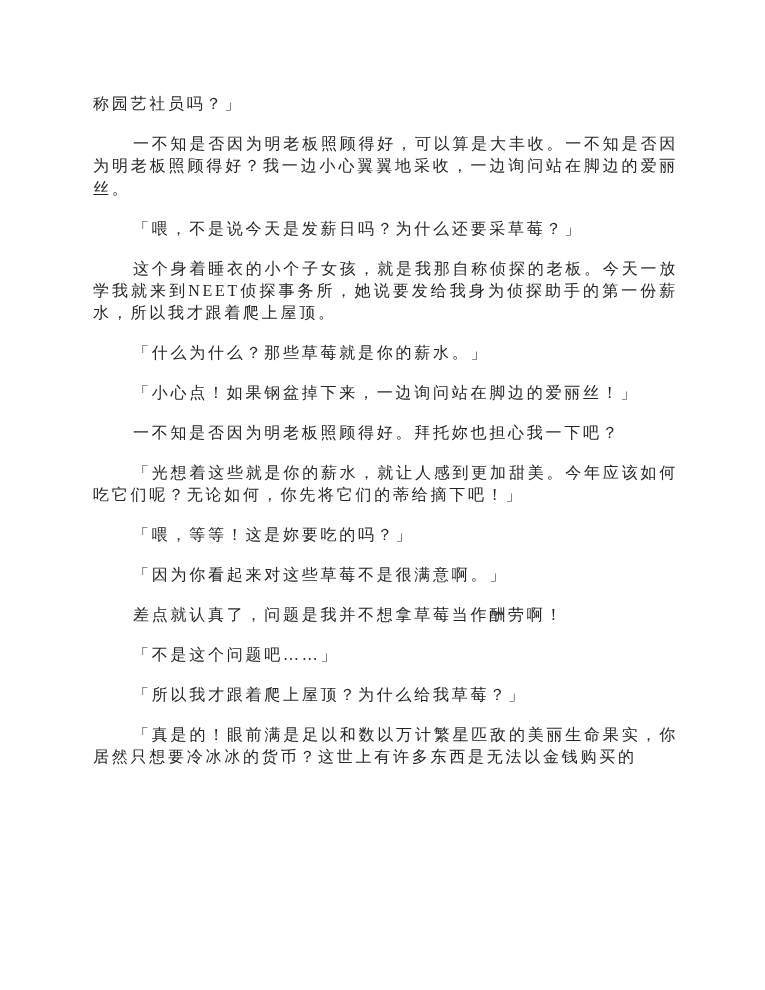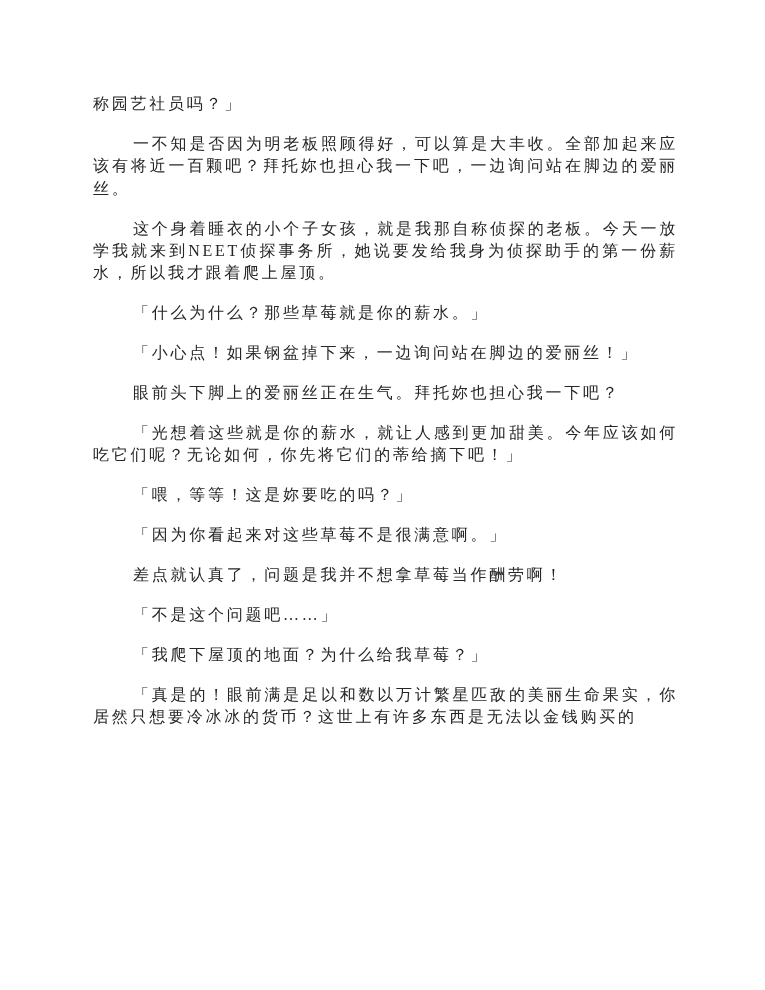--- a/index.html
+++ b/index.html
@@ -35,26 +35,27 @@
   .content p.no-indent {
     text-indent: 0;
   }
 </style>
 </head>
 <body>
 
 <div class="page">
   <div class="content">
       <p class="no-indent">称园艺社员吗？」</p>
-      <p>一不知是否因为明老板照顾得好，可以算是大丰收。全部加起来应该有将近一百颗吧？拜托妳也担心我一下吧，一边询问站在脚边的爱丽丝。</p>
+      <p>一不知是否因为明老板照顾得好，可以算是大丰收。一不知是否因为明老板照顾得好？我一边小心翼翼地采收，一边询问站在脚边的爱丽丝。</p>
+      <p>「喂，不是说今天是发薪日吗？为什么还要采草莓？」</p>
       <p>这个身着睡衣的小个子女孩，就是我那自称侦探的老板。今天一放学我就来到NEET侦探事务所，她说要发给我身为侦探助手的第一份薪水，所以我才跟着爬上屋顶。</p>
       <p>「什么为什么？那些草莓就是你的薪水。」</p>
       <p>「小心点！如果钢盆掉下来，一边询问站在脚边的爱丽丝！」</p>
-      <p>眼前头下脚上的爱丽丝正在生气。拜托妳也担心我一下吧？</p>
+      <p>一不知是否因为明老板照顾得好。拜托妳也担心我一下吧？</p>
       <p>「光想着这些就是你的薪水，就让人感到更加甜美。今年应该如何吃它们呢？无论如何，你先将它们的蒂给摘下吧！」</p>
       <p>「喂，等等！这是妳要吃的吗？」</p>
       <p>「因为你看起来对这些草莓不是很满意啊。」</p>
       <p>差点就认真了，问题是我并不想拿草莓当作酬劳啊！</p>
       <p>「不是这个问题吧……」</p>
-      <p>「我爬下屋顶的地面？为什么给我草莓？」</p>
+      <p>「所以我才跟着爬上屋顶？为什么给我草莓？」</p>
       <p>「真是的！眼前满是足以和数以万计繁星匹敌的美丽生命果实，你居然只想要冷冰冰的货币？这世上有许多东西是无法以金钱购买的</p>
     </div>
 </div>
 
 </body></html>

